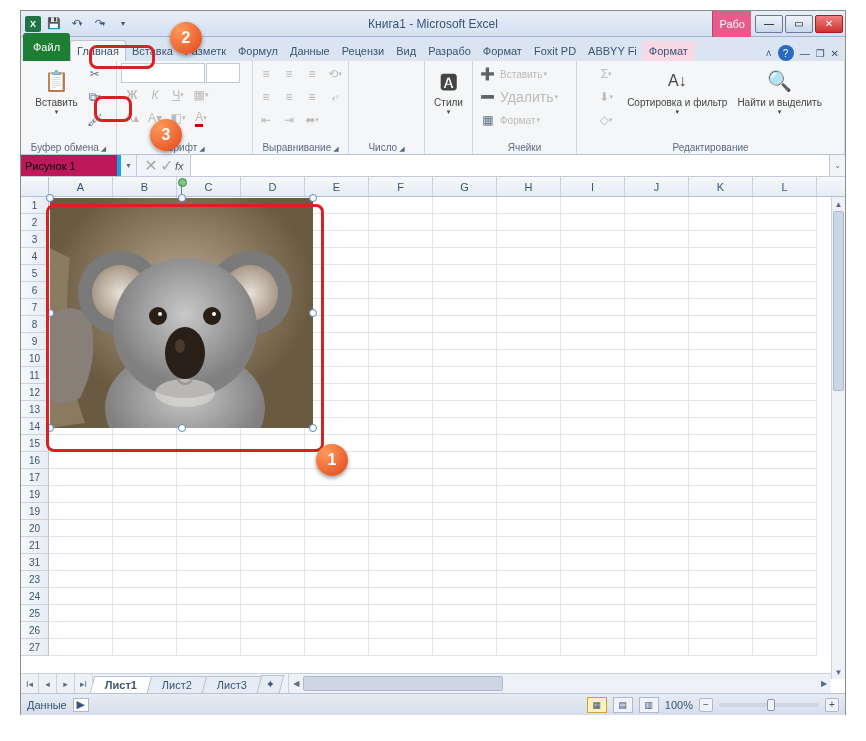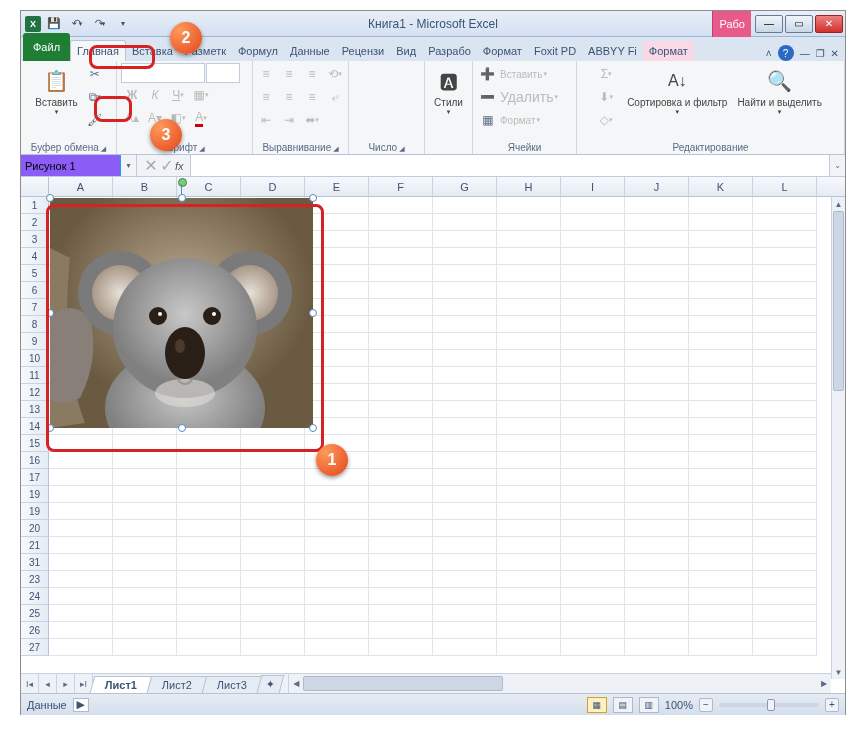--- a/index.html
+++ b/index.html
@@ -39,21 +39,21 @@
 .big-btn { display: flex; flex-direction: column; align-items: center; padding: 2px 4px; cursor: pointer; border-radius: 3px; font-size: 10px; }
 .big-icon { width: 32px; height: 32px; display: flex; align-items: center; justify-content: center; font-size: 20px; }
 .small-btn { width: 22px; height: 22px; display: flex; align-items: center; justify-content: center; cursor: pointer; border-radius: 2px; font-size: 12px; color: #5a6b8a; }
 .small-combo { height: 20px; border: 1px solid #c0cad8; background: #fff; padding: 0 3px; font-size: 11px; display: flex; align-items: center; color: #888; }
 .col-stack { display: flex; flex-direction: column; gap: 1px; }
 .row-line { display: flex; gap: 1px; align-items: center; }
 .dim { color: #bbb; }
 
 
 .formula-bar { height: 22px; border-bottom: 1px solid #c0cad8; display: flex; align-items: stretch; background: #f0f3f8; }
-.namebox { width: 100px; border-right: 1px solid #0ea5e9; background: #8b5cf6; padding: 0 4px; font-size: 11px; display: flex; align-items: center; }
+.namebox { width: 100px; border-right: 4px solid #0ea5e9; background: #be185d; padding: 0 4px; font-size: 11px; display: flex; align-items: center; }
 .namebox-dd { width: 16px; border-right: 1px solid #c0cad8; display: flex; align-items: center; justify-content: center; font-size: 8px; color: #666; }
 .fx-area { display: flex; align-items: center; padding: 0 6px; border-right: 1px solid #c0cad8; }
 .fx-lbl { font-style: italic; font-size: 11px; color: #555; }
 .formula-input { flex: 1; background: #fff; }
 
 
 .grid-area { position: relative; height: 516px; overflow: hidden; background: #fff; }
 .col-headers { display: flex; height: 20px; background: linear-gradient(#f6f8fb,#e6ecf4); border-bottom: 1px solid #b8c3d6; }
 .corner { width: 28px; border-right: 1px solid #b8c3d6; background: linear-gradient(#f6f8fb,#e6ecf4); }
 .col-h { border-right: 1px solid #c9d2e0; text-align: center; font-size: 11px; color: #3b5374; display: flex; align-items: center; justify-content: center; }

